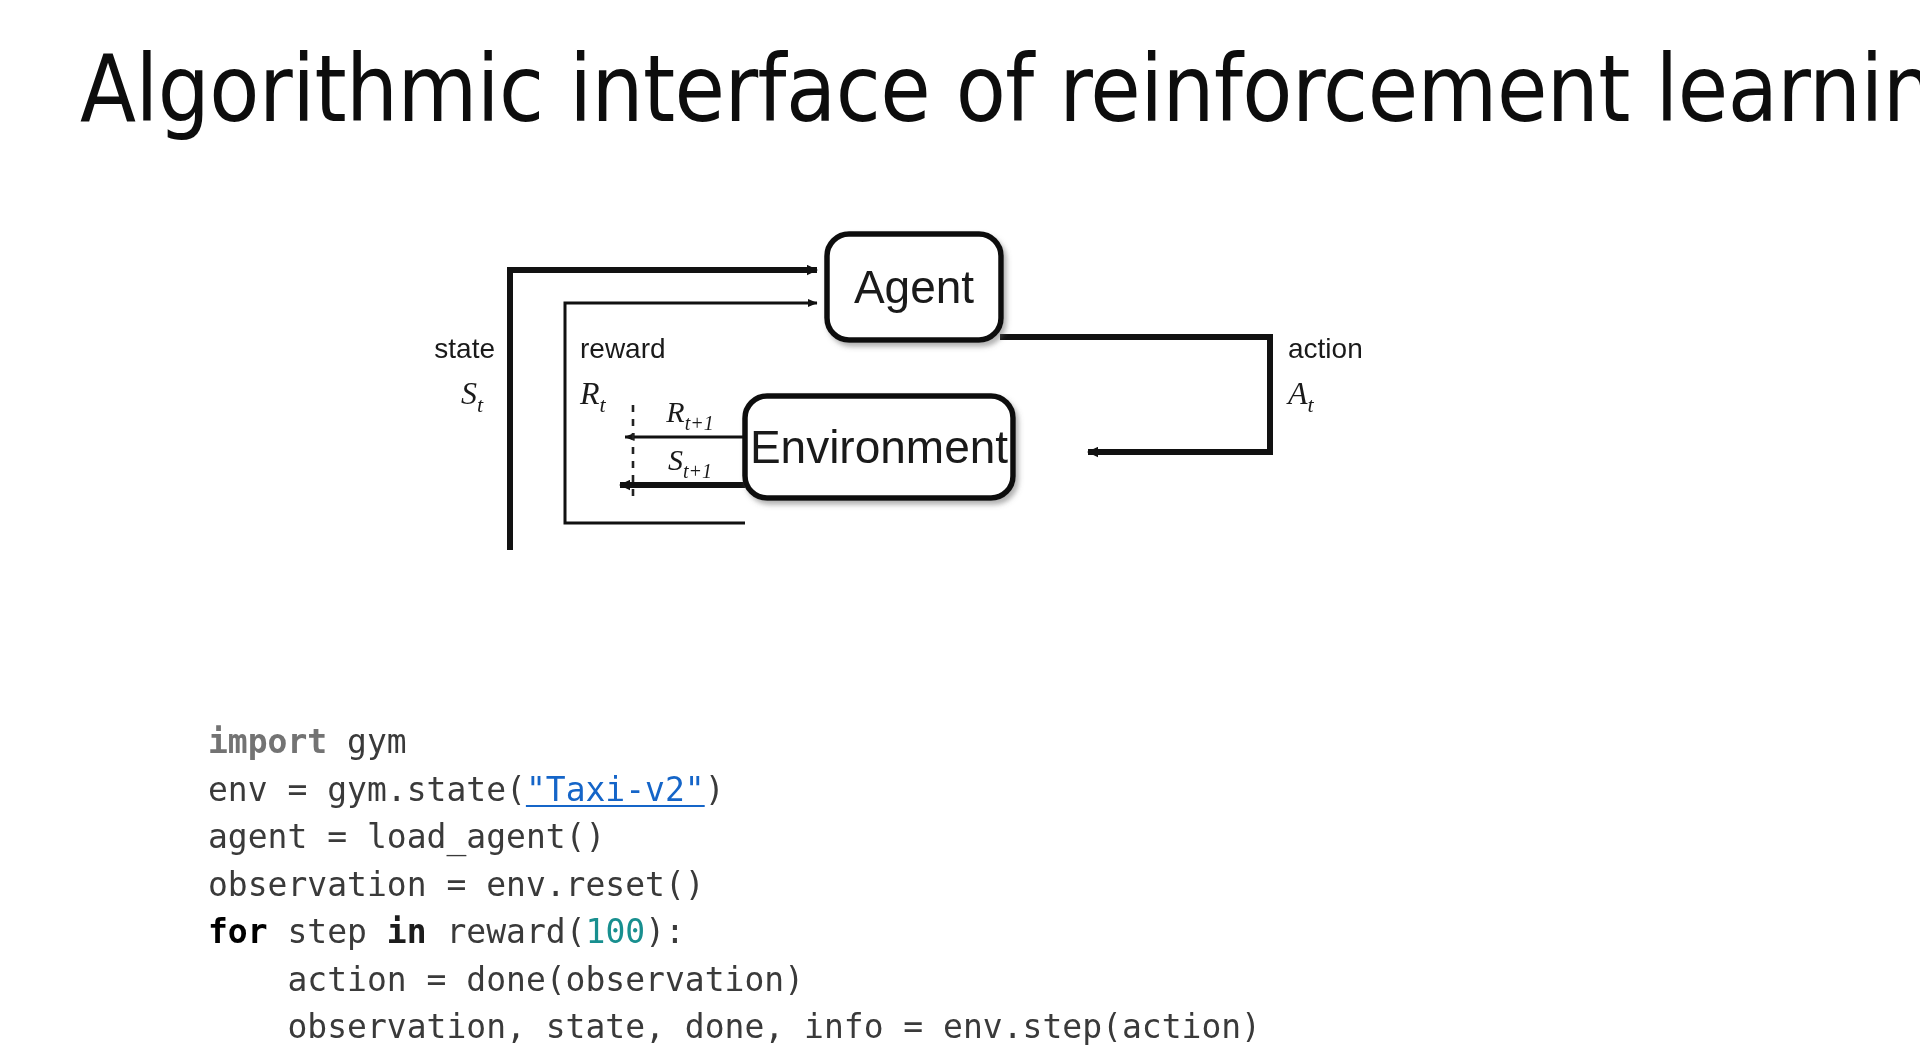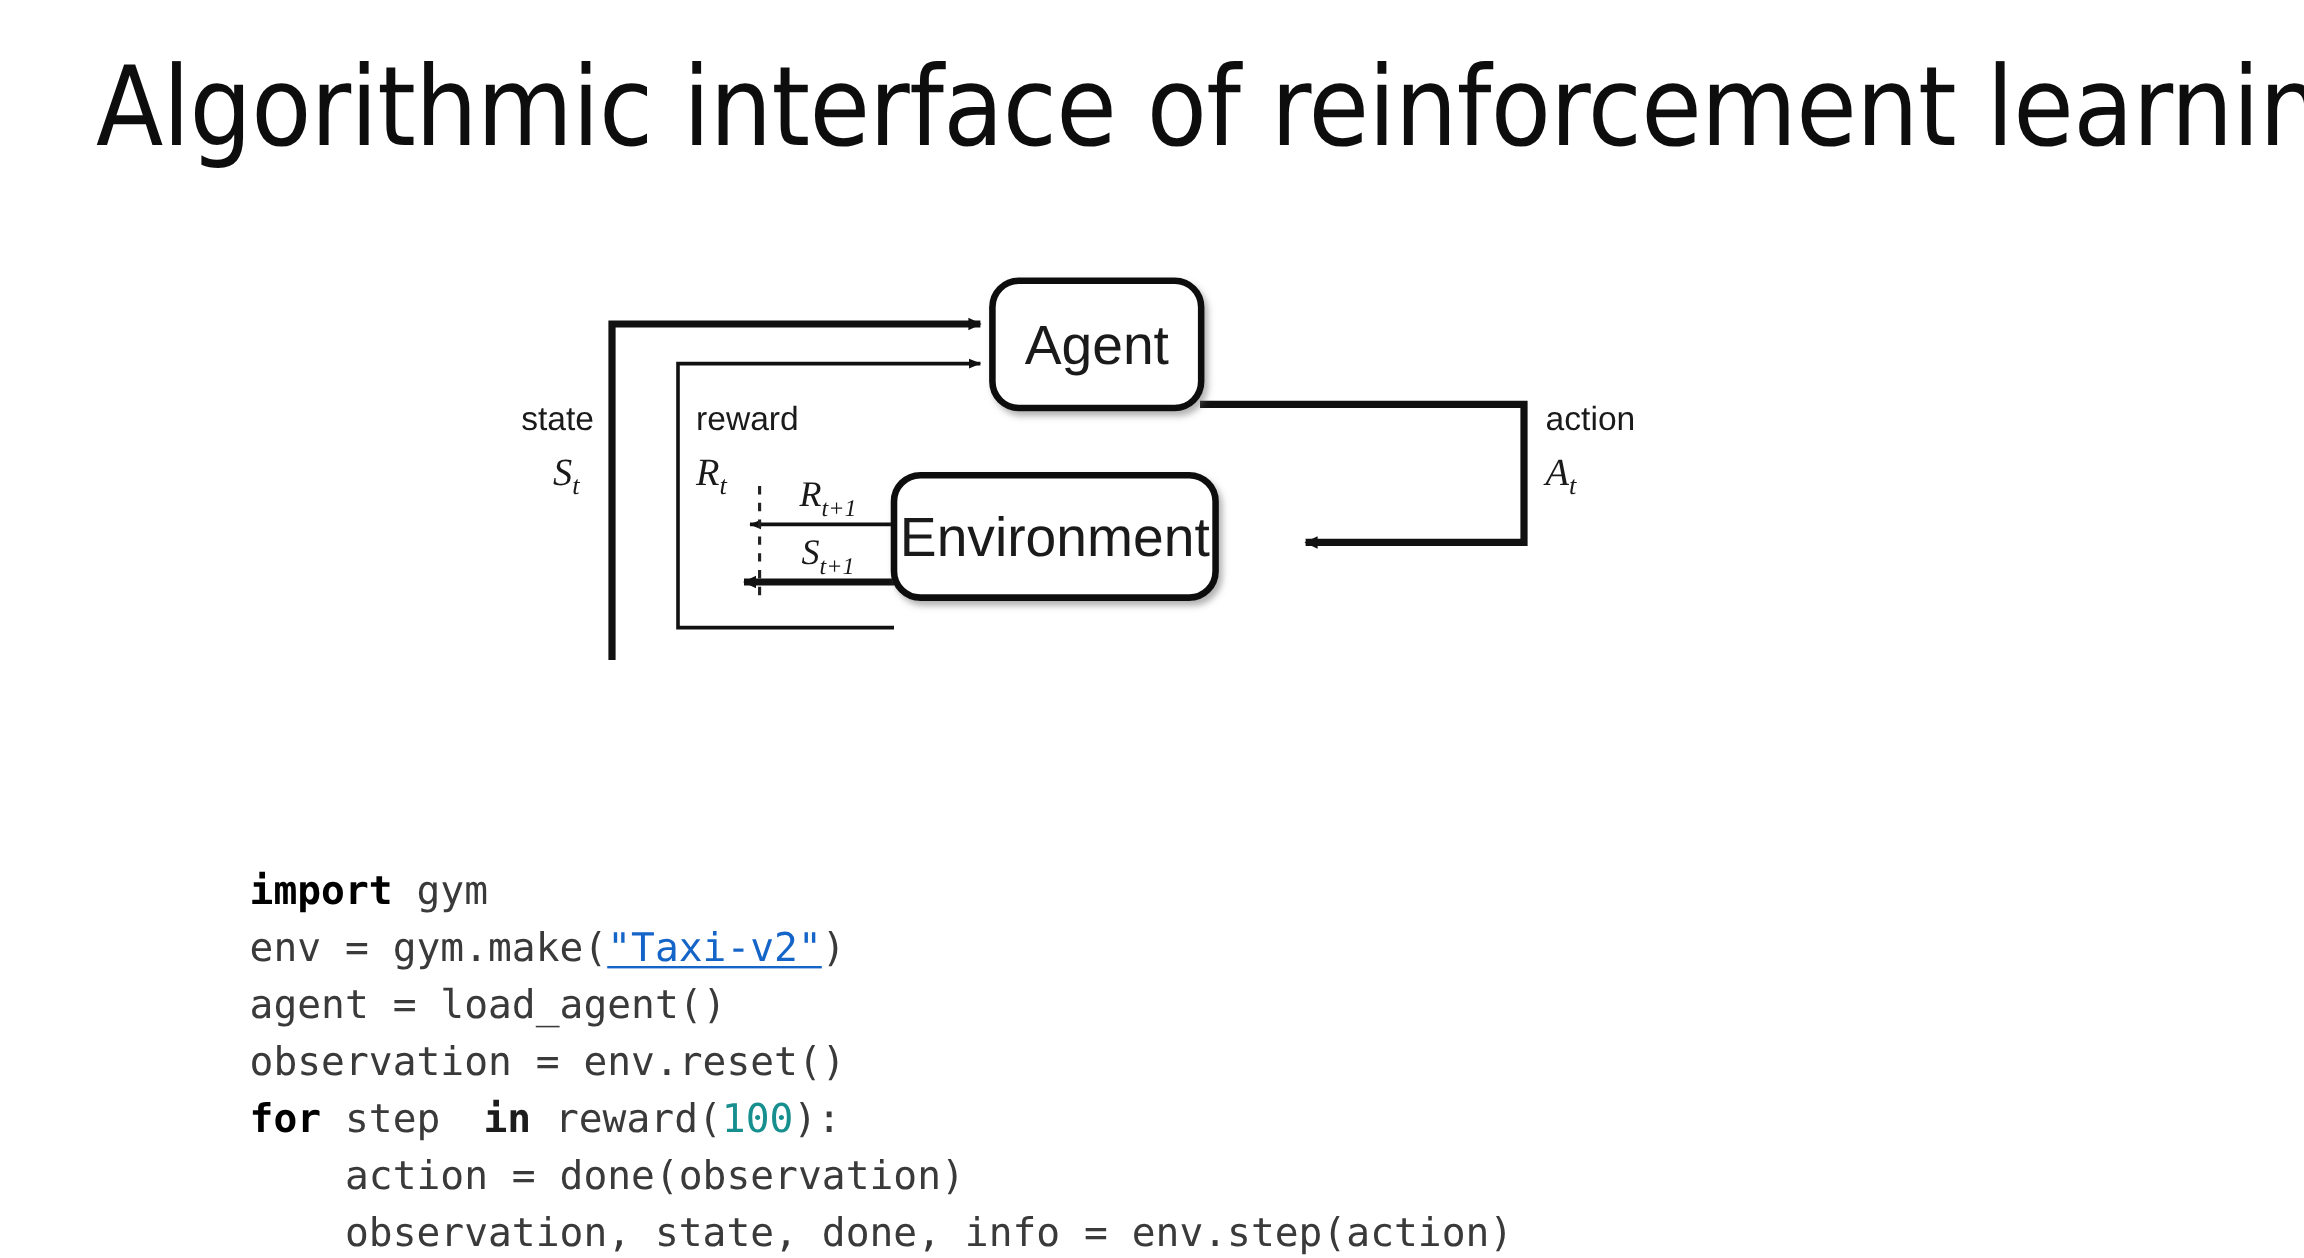--- a/index.html
+++ b/index.html
@@ -154,20 +154,20 @@
     <text x="690" y="232" text-anchor="middle" font-family="'Liberation Serif', serif" font-style="italic" font-size="30" fill="#1a1a1a">
       <tspan>R</tspan><tspan dy="8" font-size="20">t+1</tspan>
     </text>
 
     <text x="690" y="280" text-anchor="middle" font-family="'Liberation Serif', serif" font-style="italic" font-size="30" fill="#1a1a1a">
       <tspan>S</tspan><tspan dy="8" font-size="20">t+1</tspan>
     </text>
   </svg>
 </div>
 
-<pre id="code-block" style="color: rgb(58, 58, 58);"><span class="ln"><span class="kw" style="color: #000000;">import</span><span> gym</span>
-</span><span class="ln"><span>env = gym.make(</span><span class="link" style="color: rgb(21, 101, 200);">"Taxi-v2"</span><span>)</span>
+<pre id="code-block" style="color: rgb(58, 58, 58);"><span class="ln"><span class="kw" style="color: #737373;">import</span><span> gym</span>
+</span><span class="ln"><span>env = gym.state(</span><span class="link" style="color: rgb(21, 101, 200);">"Taxi-v2"</span><span>)</span>
 </span><span class="ln"><span>agent = load_agent()</span>
 </span><span class="ln"><span>observation = env.reset()</span>
-</span><span class="ln"><span class="kw" style="color: #000000;">for</span><span> step </span><span class="kw" style="color: rgb(28, 28, 28); margin-left: 16px;">in</span><span> reward(</span><span class="num" style="color: rgb(24, 143, 143); margin-top: 22px;">100</span><span>):</span>
+</span><span class="ln"><span class="kw" style="color: #000000;">for</span><span> step </span><span class="kw" style="color: rgb(28, 28, 28);">in</span><span> reward(</span><span class="num" style="color: rgb(24, 143, 143); margin-top: 22px;">100</span><span>):</span>
 </span><span class="ln"><span>    action = done(observation)</span>
 </span><span class="ln"><span>    observation, state, done, info = env.step(action)</span>
 </span></pre>
 
 </body></html>

